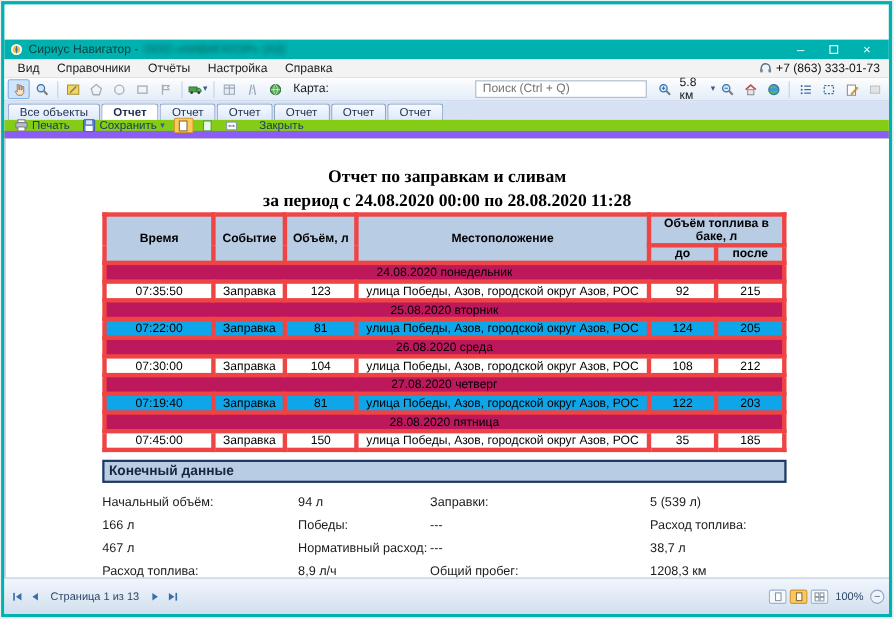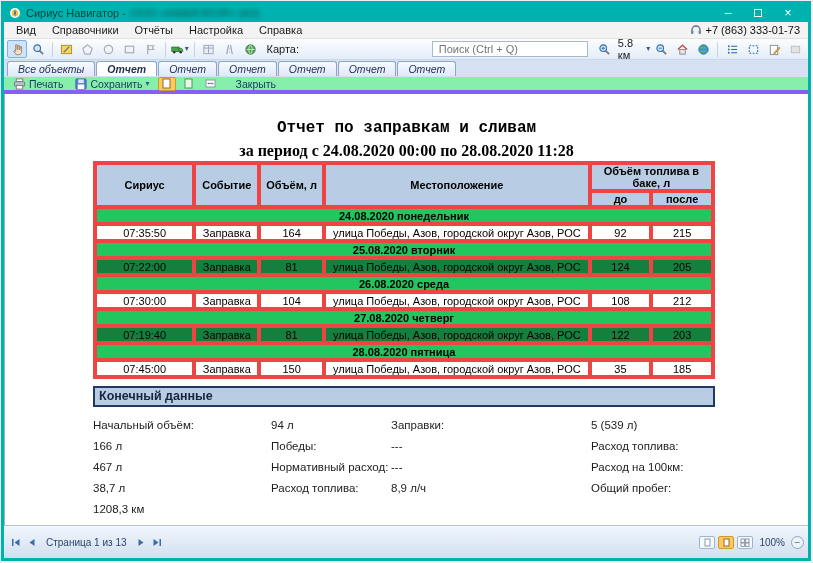--- a/index.html
+++ b/index.html
@@ -3,21 +3,21 @@
 <meta charset="utf-8">
 <style>
   * {margin:0;padding:0;box-sizing:border-box;}
   html,body {width:813px;height:563px;background:#edf0f3;overflow:hidden;
     font-family:"Liberation Sans",sans-serif;}
   .window {position:absolute;top:1px;left:1px;width:810px;height:560px;
     border:3px solid #00b2af;background:#fff;display:flex;flex-direction:column;}
 
   
   .titlebar {height:18px;background:#00b2af;display:flex;align-items:center;
-    padding:0 5px;gap:5px;flex:0 0 auto;}
+    padding:0 5px;gap:5px;flex:0 0 auto;margin-top:32px;}
   .titlebar .t-text {font-size:11px;color:#0d3f3e;white-space:nowrap;}
   .blurred {filter:blur(2.6px);opacity:.8;}
   .win-controls {margin-left:auto;display:flex;align-items:center;}
   .win-btn {width:30px;height:18px;color:#fff;font-size:12px;display:flex;
     align-items:center;justify-content:center;cursor:default;}
   .max-box {width:8px;height:8px;border:1px solid #fff;display:inline-block;}
 
   
   .menubar {height:17px;background:#f3f3f3;display:flex;align-items:center;
     font-size:11px;color:#1a1a1a;padding:0 4px;border-bottom:1px solid #e2e2e2;flex:0 0 auto;}
@@ -35,49 +35,49 @@
   .arrow {font-size:8px;color:#3f5c84;line-height:1;}
   .map-label {font-size:11px;color:#1a1a1a;margin:0 3px 0 5px;}
   .combo {width:148px;height:16px;background:#fff;border:1px solid #a9b8cd;font-size:11px;
     color:#111;display:flex;align-items:flex-start;padding:0 4px;margin-top:40px;}
   .combo .arrow {margin-left:auto;}
   .search {flex:1;height:16px;border:1px solid #a9b8cd;background:#fff;font-size:11px;
     color:#555;padding:0 6px;font-family:"Liberation Sans",sans-serif;margin:0 6px 0 4px;}
   .scale-text {font-size:11px;color:#1a1a1a;margin:0 2px;}
 
   
-  .tabbar {height:17px;background:#d6e2f3;display:flex;
-    padding:1px 3px 0;gap:1px;flex:0 0 auto;font-style:italic;}
+  .tabbar {height:17px;background:#d6e2f3;display:flex;align-items:flex-end;
+    padding:1px 3px 0;gap:1px;flex:0 0 auto;}
   .tab {height:15px;padding:0 10px;font-size:10.5px;display:flex;align-items:center;
     background:linear-gradient(#f7faff,#dde9fa);border:1px solid #8fa7c7;border-bottom:none;
     border-radius:3px 3px 0 0;color:#1e2f4e;white-space:nowrap;}
   .tab.active {background:#fff;font-weight:bold;}
 
   
-  .report-toolbar {height:17px;background:#86efac;display:flex;align-items:center;gap:4px;
-    padding:0 5px;font-size:10.5px;color:#1e3a63;border-bottom:4px solid #8b5cf6;flex:0 0 auto;}
+  .report-toolbar {height:17px;background:#84cc16;display:flex;align-items:center;gap:4px;
+    padding:0 5px;font-size:10.5px;color:#1e3a63;border-bottom:7px solid #8b5cf6;flex:0 0 auto;}
   .rt-btn {display:flex;align-items:center;gap:3px;padding:1px 4px;}
   .view-btn {width:18px;height:14px;border:1px solid transparent;display:flex;
     align-items:center;justify-content:center;border-radius:2px;}
   .view-btn.active {background:#fdc95e;border-color:#d2982f;}
 
   
   .report-area {flex:1;background:#fff;border-left:1px solid #9ab1d0;overflow:hidden;}
   .rtitle {text-align:center;font-family:"Liberation Serif",serif;font-weight:bold;
     font-size:16px;color:#000;line-height:1.35;}
-  .rtitle.first {margin-top:24px;font-family:Liberation Mono, monospace;}
+  .rtitle.first {margin-top:24px;}
   .vehicle {margin:16px 0 5px 88px;font-family:"Liberation Serif",serif;font-weight:bold;
     font-size:16px;color:#000;}
   table.fuel {margin-left:88px;width:622px;border-collapse:collapse;font-size:11px;color:#000;
     border:2px solid #4a4a4a;}
   table.fuel th, table.fuel td {border:4px solid #ef4444;padding:0 2px;}
   table.fuel thead th {background:#b8cce4;font-weight:bold;height:15px;text-align:center;}
   table.fuel td {height:17px;text-align:center;}
-  tr.day-row td {background:#22c55e;font-weight:bold;text-align:center;}
-  tr.shaded td {background:#15803d;}
+  tr.day-row td {background:#be185d;font-weight:normal;text-align:center;}
+  tr.shaded td {background:#0ea5e9;}
   .totals-header {margin:7px 0 0 88px;width:622px;background:#b8cce4;border:2px solid #1f3864;
     font-weight:bold;font-size:12.5px;padding:1px 4px 2px;color:#17263d;}
   .totals-grid {margin:12px 0 0 88px;display:grid;grid-template-columns:178px 120px 200px 124px;
     row-gap:9px;font-size:11.5px;color:#1c1c1c;}
 
   
   .statusbar {height:18px;background:linear-gradient(#f1f6fc,#d2dfef);border-top:1px solid #b5c5db;
     display:flex;align-items:center;padding:16px 4px;font-size:10px;color:#2c4668;flex:0 0 auto;}
   .nav-btn {width:16px;height:14px;display:flex;align-items:center;justify-content:center;}
   .page-text {margin:0 6px;}
@@ -327,39 +327,39 @@
       <colgroup>
         <col style="width:100px">
           <col style="width:65px">
           <col style="width:65px">
         <col style="width:268px">
           <col style="width:62px">
           <col style="width:62px">
       </colgroup>
       <thead>
         <tr>
-          <th rowspan="2">Сириус</th>
+          <th rowspan="2">Время</th>
           <th rowspan="2">Событие</th>
           <th rowspan="2">Объём, л</th>
           <th rowspan="2">Местоположение</th>
           <th colspan="2">Объём топлива в баке, л</th>
         </tr>
         <tr>
           <th>до</th>
           <th>после</th>
         </tr>
       </thead>
       <tbody id="fuel-tbody">
           <tr class="day-row">
             <td colspan="6">24.08.2020 понедельник</td>
           </tr>
           <tr class="data-row">
             <td>07:35:50</td>
             <td>Заправка</td>
-            <td>164</td>
+            <td>123</td>
             <td>улица Победы, Азов, городской округ Азов, РОС</td>
             <td>92</td>
             <td>215</td>
           </tr>
           <tr class="day-row">
             <td colspan="6">25.08.2020 вторник</td>
           </tr>
           <tr class="data-row shaded">
             <td>07:22:00</td>
             <td>Заправка</td>
@@ -410,21 +410,20 @@
         <div>94 л</div>
         <div>Заправки:</div>
         <div>5 (539 л)</div>
         <div>166 л</div>
         <div>Победы:</div>
         <div>---</div>
         <div>Расход топлива:</div>
         <div>467 л</div>
         <div>Нормативный расход:</div>
         <div>---</div>
-        <div>Расход на 100км:</div>
         <div>38,7 л</div>
         <div>Расход топлива:</div>
         <div>8,9 л/ч</div>
         <div>Общий пробег:</div>
         <div>1208,3 км</div>
         <div></div>
         <div></div>
       </div>
   </div>
 

